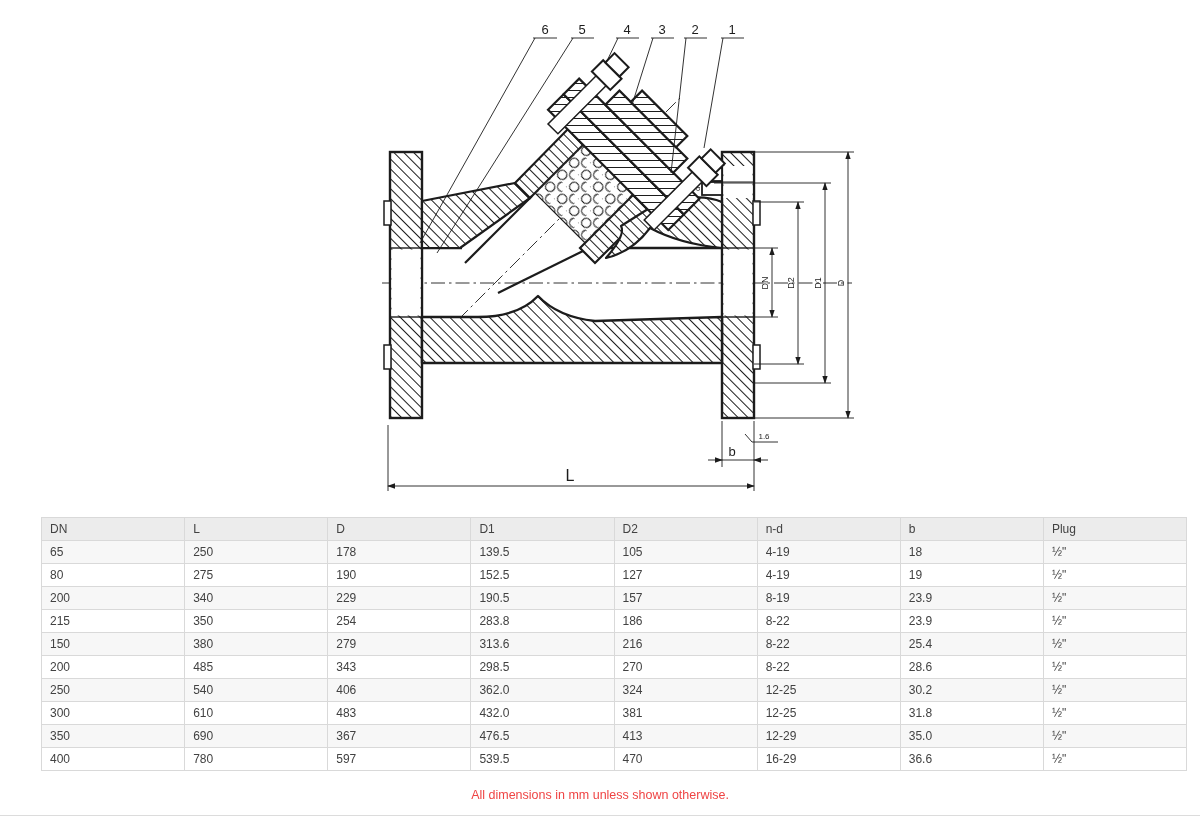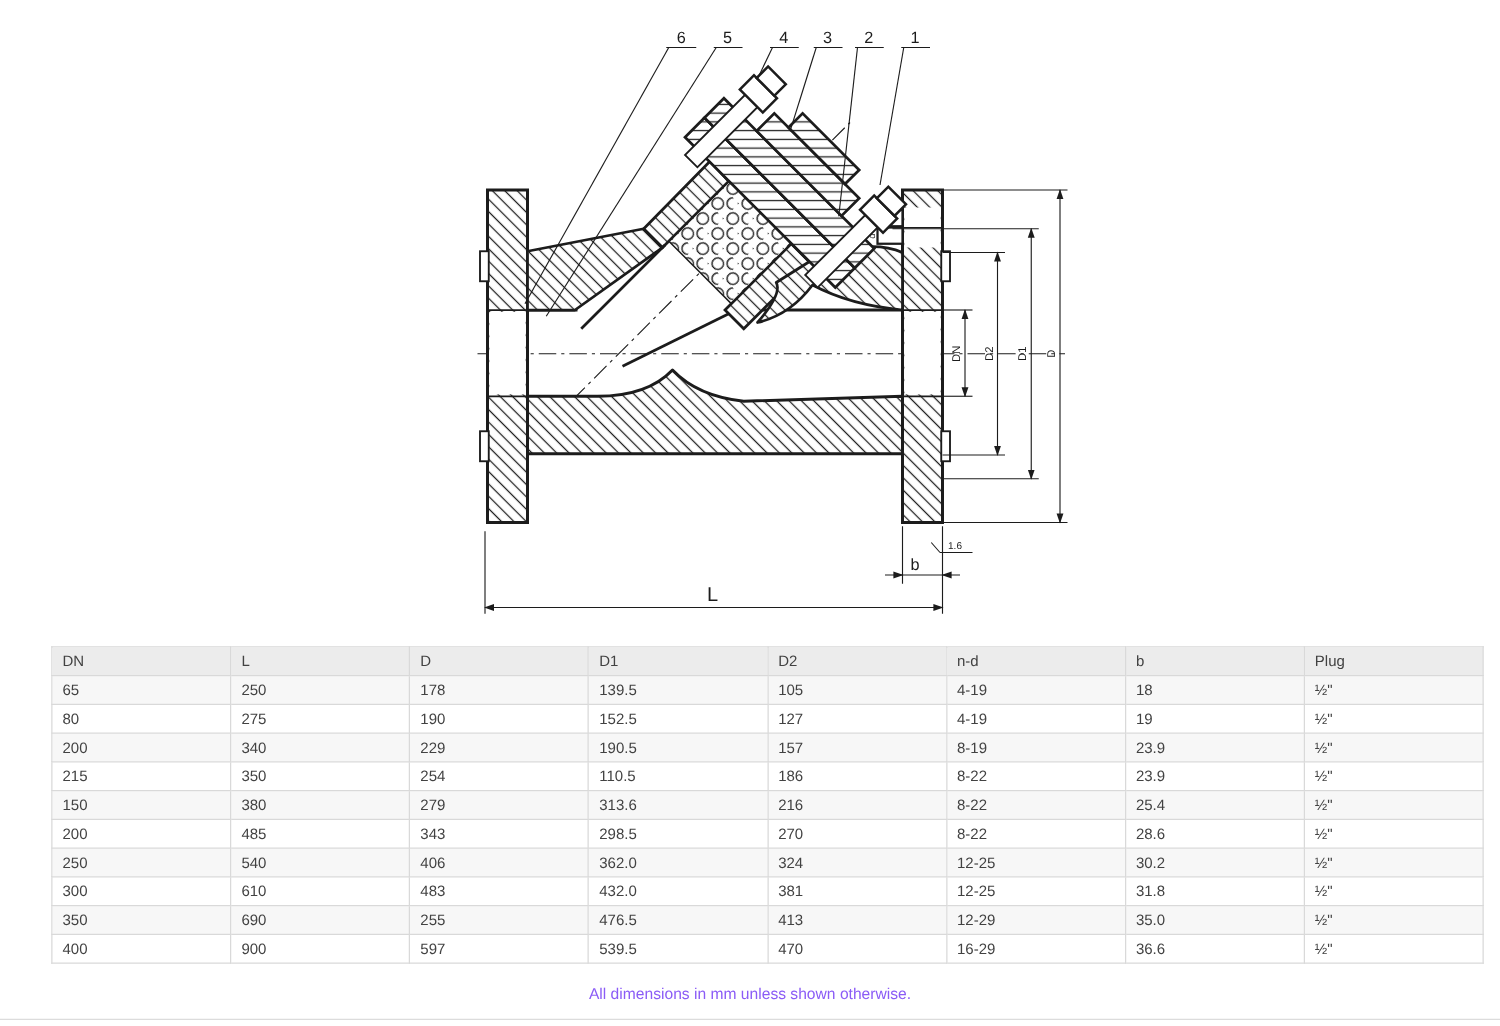--- a/index.html
+++ b/index.html
@@ -6,21 +6,21 @@
   .page{position:relative;width:1200px;height:821px;background:#fff;overflow:hidden;}
   .drawing-wrap{position:absolute;left:380px;top:5px;width:480px;height:490px;}
   svg text{font-family:"Liberation Sans",sans-serif;fill:#1c1c1c;}
   .spec-table{position:absolute;left:41px;top:517px;width:1146px;border-collapse:collapse;table-layout:fixed;
     font-size:12px;color:#424242;}
   .spec-table th,.spec-table td{border:1px solid #d9d9d9;padding:4px 8px;text-align:left;font-weight:normal;
     height:14px;white-space:nowrap;overflow:hidden;}
   .spec-table thead th{background:#ececec;}
   .spec-table tbody tr:nth-child(odd) td{background:#f7f7f7;}
   .spec-table tbody tr:nth-child(even) td{background:#ffffff;}
-  .note{position:absolute;left:0;top:788px;width:1200px;text-align:center;font-size:12.5px;color:#8b5cf6;}
+  .note{position:absolute;left:0;top:788px;width:1200px;text-align:center;font-size:12.5px;color:#ef4444;}
   .bottom-divider{position:absolute;left:0;top:815px;width:1200px;height:0;border-top:1px solid #dcdcdc;}
 </style>
 </head>
 <body>
 
 <div class="page">
 
   <div class="drawing-wrap">
   <svg viewBox="0 0 480 490" width="480" height="490">
     <defs>
@@ -212,21 +212,21 @@
           <td>190.5</td>
           <td>157</td>
           <td>8-19</td>
           <td>23.9</td>
           <td>½"</td>
         </tr>
         <tr>
           <td>215</td>
           <td>350</td>
           <td>254</td>
-          <td>110.5</td>
+          <td>283.8</td>
           <td>186</td>
           <td>8-22</td>
           <td>23.9</td>
           <td>½"</td>
         </tr>
         <tr>
           <td>150</td>
           <td>380</td>
           <td>279</td>
           <td>313.6</td>
@@ -261,30 +261,30 @@
           <td>483</td>
           <td>432.0</td>
           <td>381</td>
           <td>12-25</td>
           <td>31.8</td>
           <td>½"</td>
         </tr>
         <tr>
           <td>350</td>
           <td>690</td>
-          <td>255</td>
+          <td>367</td>
           <td>476.5</td>
           <td>413</td>
           <td>12-29</td>
           <td>35.0</td>
           <td>½"</td>
         </tr>
         <tr>
           <td>400</td>
-          <td>900</td>
+          <td>780</td>
           <td>597</td>
           <td>539.5</td>
           <td>470</td>
           <td>16-29</td>
           <td>36.6</td>
           <td>½"</td>
         </tr>
       </tbody>
   </table>
 

